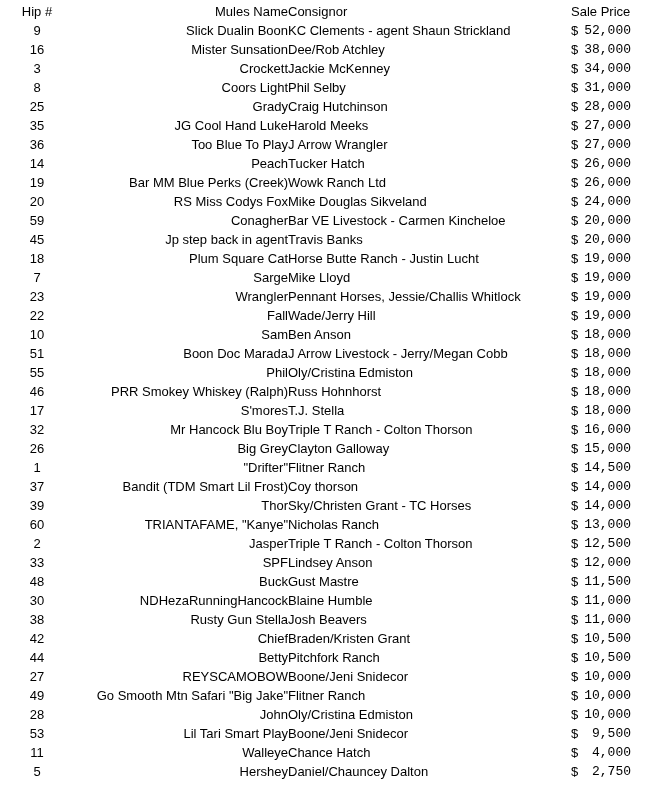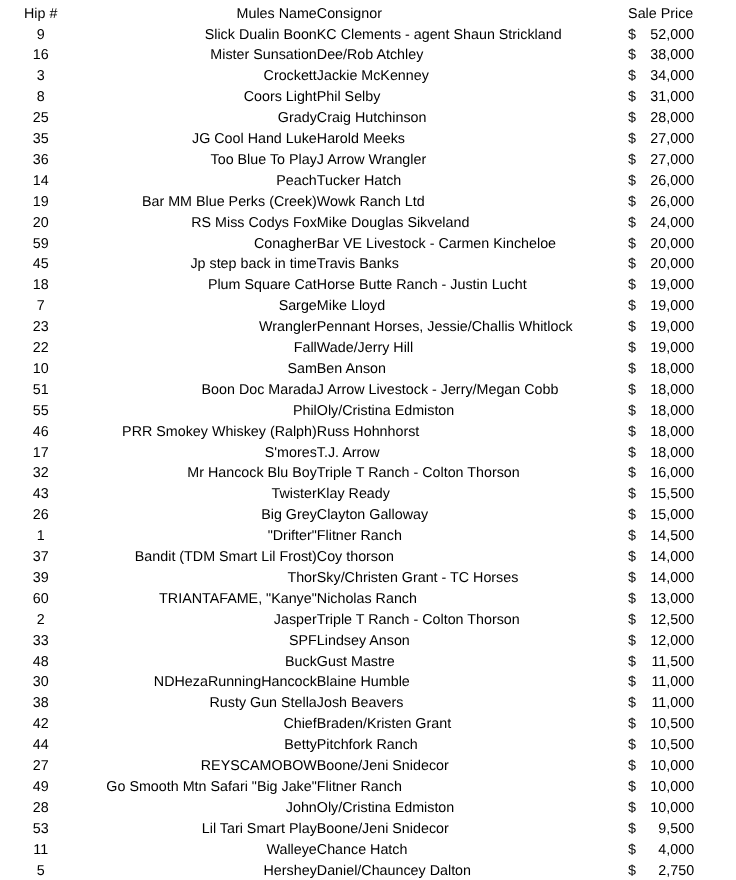--- a/index.html
+++ b/index.html
@@ -38,21 +38,21 @@
   .cell-hip       { text-align: center; }
   .cell-name      { text-align: right; }
   .cell-consignor { text-align: left; margin-top: 41px; }
   .cell-price     { text-align: left; }
   .price-inner {
     display: flex;
     justify-content: space-between;
     padding-right: 7px;
   }
   .currency { text-align: left; }
-  .amount   { text-align: left; }
+  .amount   { text-align: left; font-family: Liberation Mono, monospace; }
 </style>
 </head>
 <body>
 
 <table class="sale-table">
   <colgroup>
     <col class="c-hip">
     <col class="c-name">
     <col class="c-consignor">
     <col class="c-price">
@@ -182,21 +182,21 @@
         <td class="cell-consignor">Bar VE Livestock - Carmen Kincheloe</td>
         <td class="cell-price">
           <div class="price-inner">
             <span class="currency">$</span>
             <span class="amount">20,000</span>
           </div>
         </td>
       </tr>
       <tr>
         <td class="cell-hip">45</td>
-        <td class="cell-name">Jp step back in time</td>
+        <td class="cell-name">Jp step back in agent</td>
         <td class="cell-consignor">Travis Banks</td>
         <td class="cell-price">
           <div class="price-inner">
             <span class="currency">$</span>
             <span class="amount">20,000</span>
           </div>
         </td>
       </tr>
       <tr>
         <td class="cell-hip">18</td>
@@ -282,47 +282,36 @@
         <td class="cell-price">
           <div class="price-inner">
             <span class="currency">$</span>
             <span class="amount">18,000</span>
           </div>
         </td>
       </tr>
       <tr>
         <td class="cell-hip">17</td>
         <td class="cell-name">S'mores</td>
-        <td class="cell-consignor">T.J. Arrow</td>
+        <td class="cell-consignor">T.J. Stella</td>
         <td class="cell-price">
           <div class="price-inner">
             <span class="currency">$</span>
             <span class="amount">18,000</span>
           </div>
         </td>
       </tr>
       <tr>
         <td class="cell-hip">32</td>
         <td class="cell-name">Mr Hancock Blu Boy</td>
         <td class="cell-consignor">Triple T Ranch - Colton Thorson</td>
         <td class="cell-price">
           <div class="price-inner">
             <span class="currency">$</span>
             <span class="amount">16,000</span>
-          </div>
-        </td>
-      </tr>
-      <tr>
-        <td class="cell-hip">43</td>
-        <td class="cell-name">Twister</td>
-        <td class="cell-consignor">Klay Ready</td>
-        <td class="cell-price">
-          <div class="price-inner">
-            <span class="currency">$</span>
-            <span class="amount">15,500</span>
           </div>
         </td>
       </tr>
       <tr>
         <td class="cell-hip">26</td>
         <td class="cell-name">Big Grey</td>
         <td class="cell-consignor">Clayton Galloway</td>
         <td class="cell-price">
           <div class="price-inner">
             <span class="currency">$</span>

